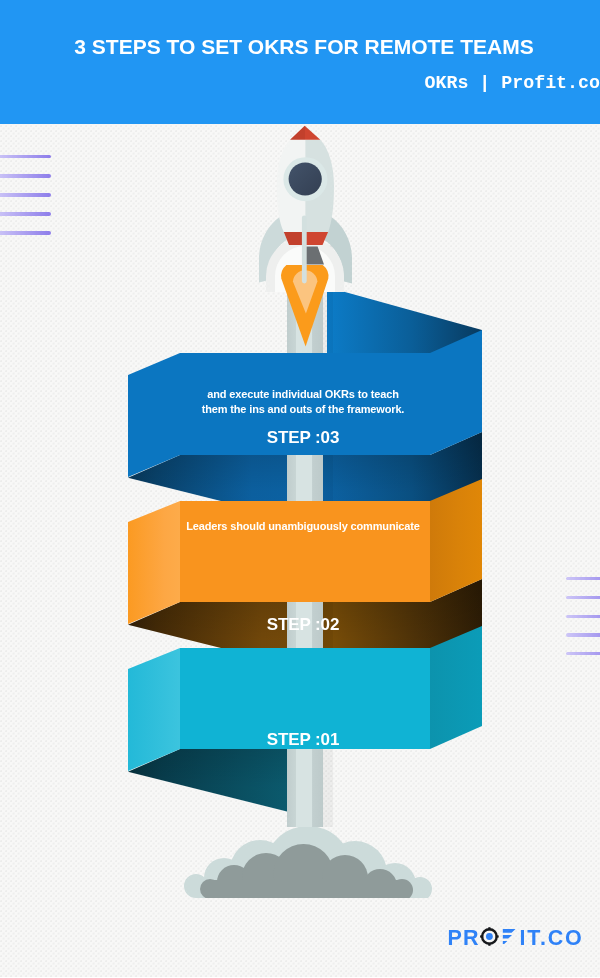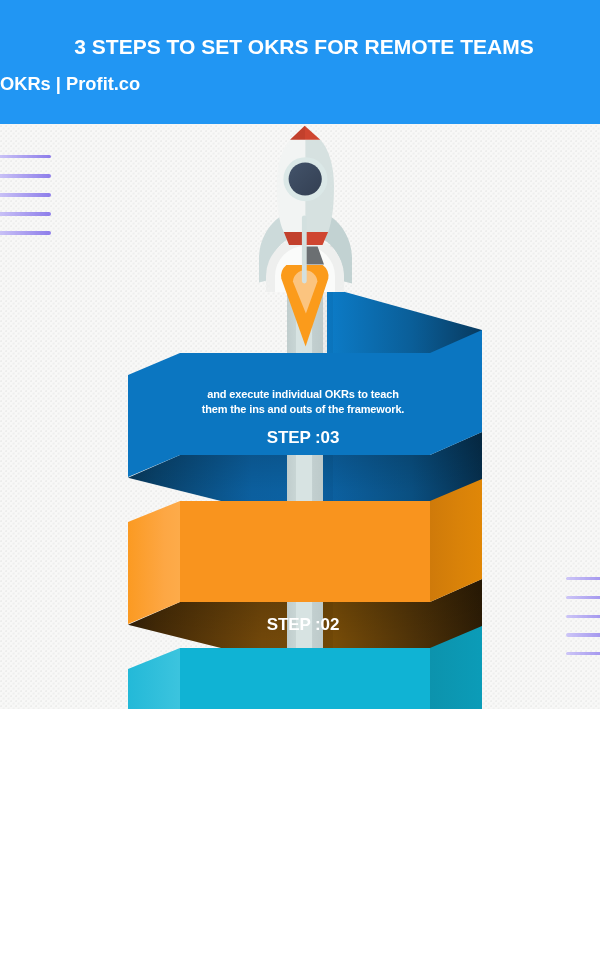--- a/index.html
+++ b/index.html
@@ -1,30 +1,30 @@
 <!DOCTYPE html>
 <html><head>
 <meta charset="utf-8">
 <style>
   html,body{margin:0;padding:0;}
   body{width:600px;height:978px;overflow:hidden;font-family:"Liberation Sans",sans-serif;background:#fff;}
-  #page{position:relative;width:600px;height:709px;background:#f8f8f7;overflow:hidden;}
+  #page{position:relative;width:600px;height:977px;background:#f8f8f7;overflow:hidden;}
 
   #dots{position:absolute;left:0;top:0;width:600px;height:978px;
         background-image:
           radial-gradient(circle at 1.2px 1.2px, rgba(120,124,124,0.085) 0.85px, rgba(0,0,0,0) 1.1px),
           radial-gradient(circle at 1.2px 1.2px, rgba(120,124,124,0.085) 0.85px, rgba(0,0,0,0) 1.1px);
         background-size:5px 5px, 5px 5px;
         background-position:0 0, 2.5px 2.5px;}
 
   #header{position:absolute;left:0;top:0;width:600px;height:124px;background:#2196f3;}
   #header-title{position:absolute;left:4px;top:35px;width:600px;text-align:center;
       color:#ffffff;font-size:21px;font-weight:bold;letter-spacing:0px;}
-  #header-sub{position:absolute;left:0;top:73px;width:600px;text-align:left;
-      color:#ffffff;font-size:18.3px;font-weight:bold;}
+  #header-sub{position:absolute;left:0;top:73px;width:600px;text-align:right;
+      color:#ffffff;font-size:18.3px;font-weight:bold;font-family:Liberation Mono, monospace;}
 
   .deco-line{position:absolute;height:3.6px;border-radius:2px;}
 
   .step-text{position:absolute;text-align:center;color:#ffffff;font-weight:bold;
      font-size:11px;line-height:15.2px;width:340px;letter-spacing:-0.15px;}
   .step-label{position:absolute;text-align:center;color:#ffffff;font-weight:bold;
      font-size:17px;width:340px;letter-spacing:-0.1px;}
 
   #logo{position:absolute;left:440px;top:915px;width:146px;height:36px;overflow:visible;}
 </style>
@@ -234,21 +234,21 @@
   </svg>
 
   <div class="step-text" style="left:133px;top:372px;">
     <br>
     <span>and execute individual OKRs to teach</span><br>
     <span>them the ins and outs of the framework.</span>
   </div>
   <div class="step-label" style="left:133px;top:428px;">STEP :03</div>
 
   <div class="step-text" style="left:133px;top:519px;">
-    <br>
+    <span>Leaders should unambiguously communicate</span><br>
     <br>
   </div>
   <div class="step-label" style="left:133px;top:575px;margin-top:40px;">STEP :02</div>
 
   <div class="step-label" style="left:133px;top:722px;margin-top:8px;">STEP :01</div>
 
   <svg id="logo" viewBox="440 915 146 36">
     <text x="447.4" y="944.5" font-family="Liberation Sans, sans-serif" font-weight="bold" font-size="21.5" letter-spacing="1.3" fill="#2f82f7">PR</text>
     <g>
       <circle cx="489.4" cy="936.5" r="7.3" fill="none" stroke="#17191c" stroke-width="2.4"></circle>

